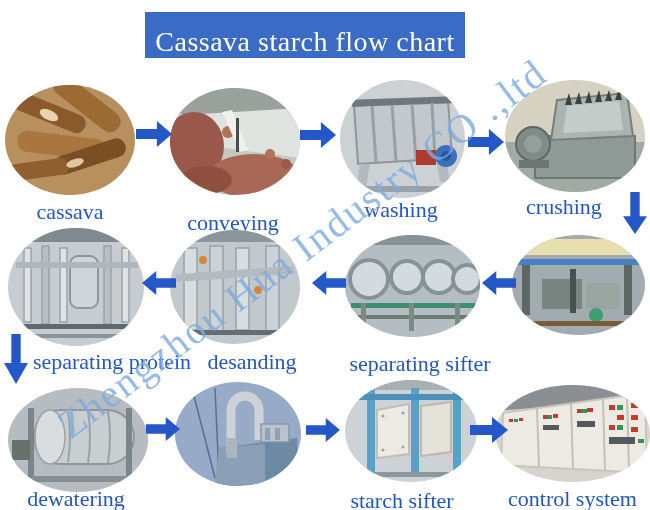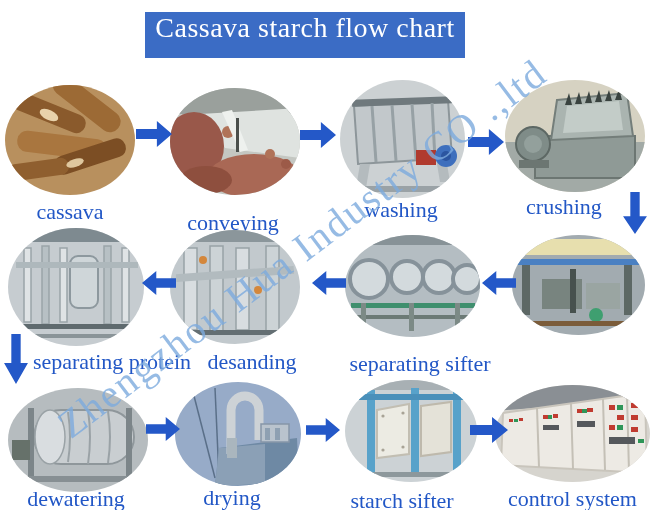--- a/index.html
+++ b/index.html
@@ -1,19 +1,19 @@
 <!DOCTYPE html>
 <html style="--banner-bg: #3b6cc5; --label-color: #2257c6; --arrow-color: #2458c8; --wm-color: #7dabde;"><head>
 <meta charset="utf-8">
 <style>
   html,body{margin:0;padding:0;background:#ffffff;}
   #stage{position:relative;width:650px;height:510px;background:#ffffff;overflow:hidden;
          font-family:"Liberation Serif","DejaVu Serif",serif;}
   .banner{position:absolute;left:145px;top:12px;width:320px;height:46px;
-          background:var(--banner-bg,#3b6cc5);color:#fff;display:flex;align-items:flex-start;justify-content:center;
+          background:var(--banner-bg,#3b6cc5);color:#fff;display:flex;align-items:flex-end;justify-content:center;
           font-size:28px;letter-spacing:.5px;}
   .watermark{position:absolute;left:-18px;top:225px;width:640px;text-align:center;
              transform:rotate(-37deg);transform-origin:center;
              color:var(--wm-color,#7dabde);opacity:.8;font-size:40px;letter-spacing:2px;
              pointer-events:none;white-space:nowrap;z-index:9;}
   .photo{position:absolute;border-radius:50%;overflow:hidden;}
   .photo svg{display:block;width:100%;height:100%;}
   .lbl{position:absolute;color:var(--label-color,#2257c6);font-size:22px;text-align:center;white-space:nowrap;}
   .arrow{position:absolute;background:var(--arrow-color,#2458c8);}
   .ar{clip-path:polygon(0 32%,58% 32%,58% 4%,100% 50%,58% 96%,58% 68%,0 68%);}
@@ -268,17 +268,16 @@
         <rect x="114" y="52" width="26" height="7"></rect>
       </g>
     </svg>
   </div>
 
   <div class="arrow ar" style="left:146px;top:416px;width:34px;height:26px;"></div>
   <div class="arrow ar" style="left:306px;top:417px;width:34px;height:26px;"></div>
   <div class="arrow ar" style="left:470px;top:416px;width:38px;height:28px;"></div>
 
   <div class="lbl" style="left:16px;top:486px;width:120px;">dewatering</div>
-  <div class="lbl" style="left:172px;top:485px;width:120px;">drying</div>
   <div class="lbl" style="left:342px;top:488px;width:120px;">starch sifter</div>
   <div class="lbl" style="left:500px;top:486px;width:145px;">control system</div>
 
 </div>
 
 </body></html>

